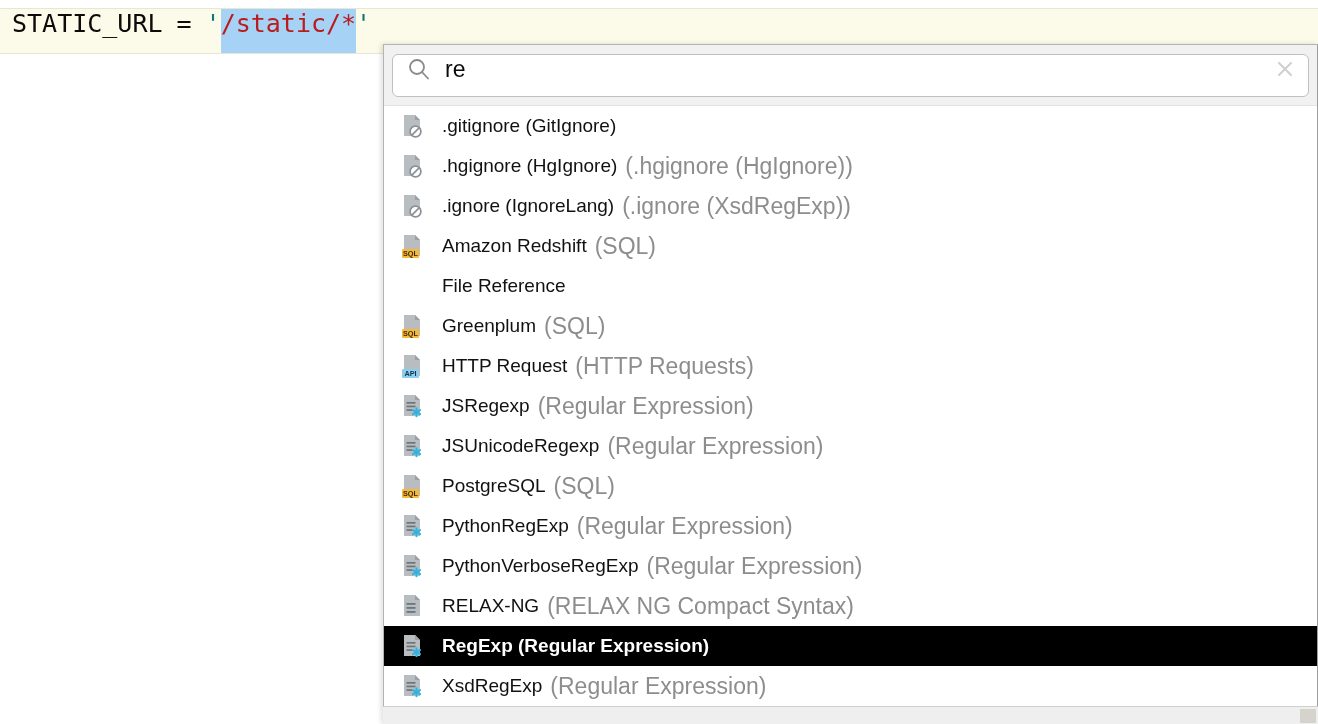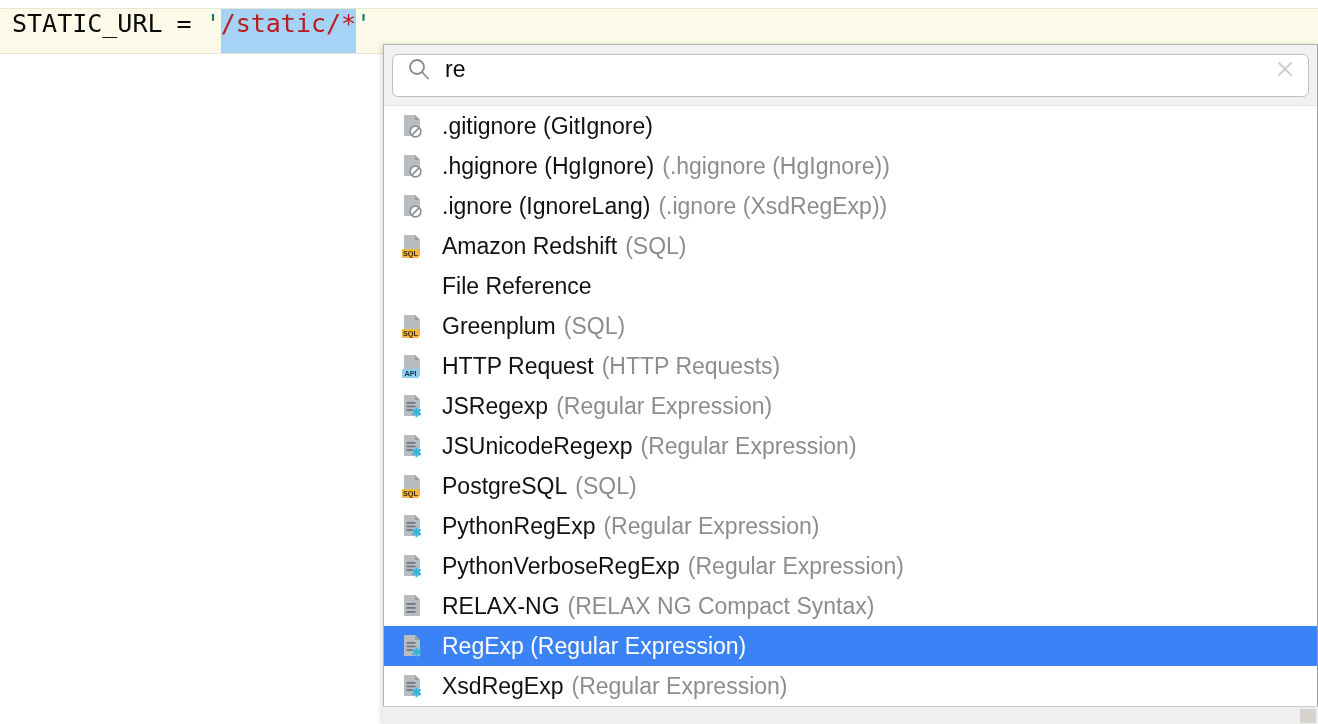--- a/index.html
+++ b/index.html
@@ -79,30 +79,30 @@
     overflow:hidden;
     position:relative;
   }
   .row{
     height:40px;
     display:flex;align-items:center;
     padding-left:17px;
     box-sizing:border-box;
     white-space:nowrap;
   }
-  .row.selected{background:#3b82f6;}
+  .row.selected{background:#000000;font-weight:bold;}
   .row .icon{
     width:22px;height:24px;
     flex:0 0 auto;
     margin-right:19px;
     display:flex;align-items:center;justify-content:center;
   }
   .row .icon.blank{width:22px;}
   .row .label{
-    font-size:23px;
+    font-size:19px;
     color:#111111;
     line-height:26px;
     text-align:center;
   }
   .row .sublabel{
     font-size:23px;
     color:#8d8d8d;
     line-height:26px;
     margin-left:8px;
   }

